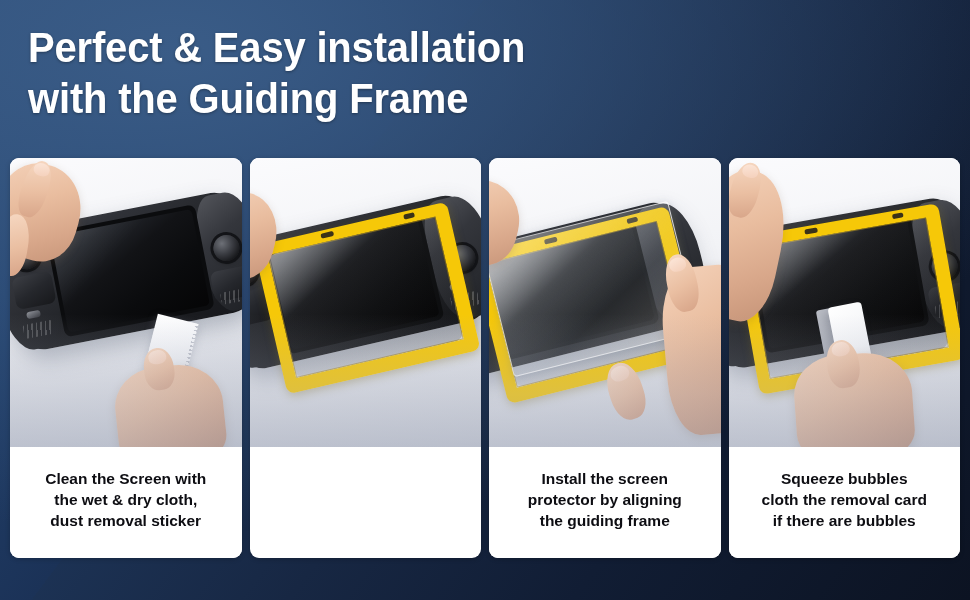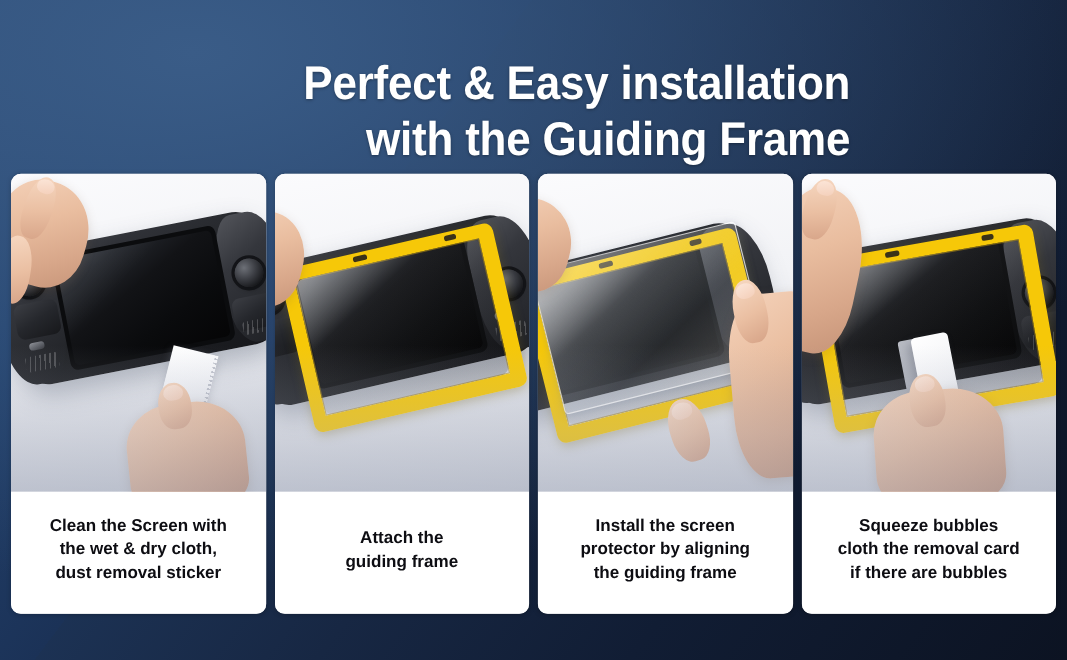--- a/index.html
+++ b/index.html
@@ -24,23 +24,22 @@
     box-sizing: border-box;
     overflow: hidden;
   }
 
   
   .title-wrap {
     position: absolute;
     top: 22px;
     left: 0;
     width: 801px;
-    text-align: right;
+    text-align: left;
     z-index: 4;
-    margin-top: 29px;
   }
   .title-line {
     display: block;
     color: #ffffff;
     font-family: "Liberation Sans Narrow", "Liberation Sans", sans-serif;
     font-weight: bold;
     font-size: 43px;
     line-height: 51px;
     letter-spacing: -0.2px;
     transform: scaleX(0.93);
@@ -327,24 +326,20 @@
           <div class="frame" style="left:18px; top:64px; width:172px; height:126px; border-width:12px 14px 14px 12px; transform:rotate(-13deg);">
             <div class="frame-sheen"></div>
             <div class="notch" style="left:56px; top:-9px; width:13px; height:5px;"></div>
             <div class="notch" style="right:20px; top:-9px; width:11px; height:5px;"></div>
           </div>
 
           <div class="hand" style="left:-46px; top:34px; width:72px; height:86px; border-radius:46% 50% 40% 44%; transform:rotate(14deg);"></div>
 
         </div>
       </div>
-      <div class="caption">
-        <span class="caption-text">Attach the
-guiding frame</span>
-      </div>
     </div>
 
     <div class="card">
       <div class="photo">
         <div class="scene">
           <div class="deck" style="left:-54px; top:68px; width:262px; height:126px; transform:rotate(-14deg);">
             <div class="deck-body"></div>
             <div class="grip left"></div>
             <div class="grip right"></div>
             <div class="bezel" style="left:56px; top:8px; width:158px; height:110px;"></div>

